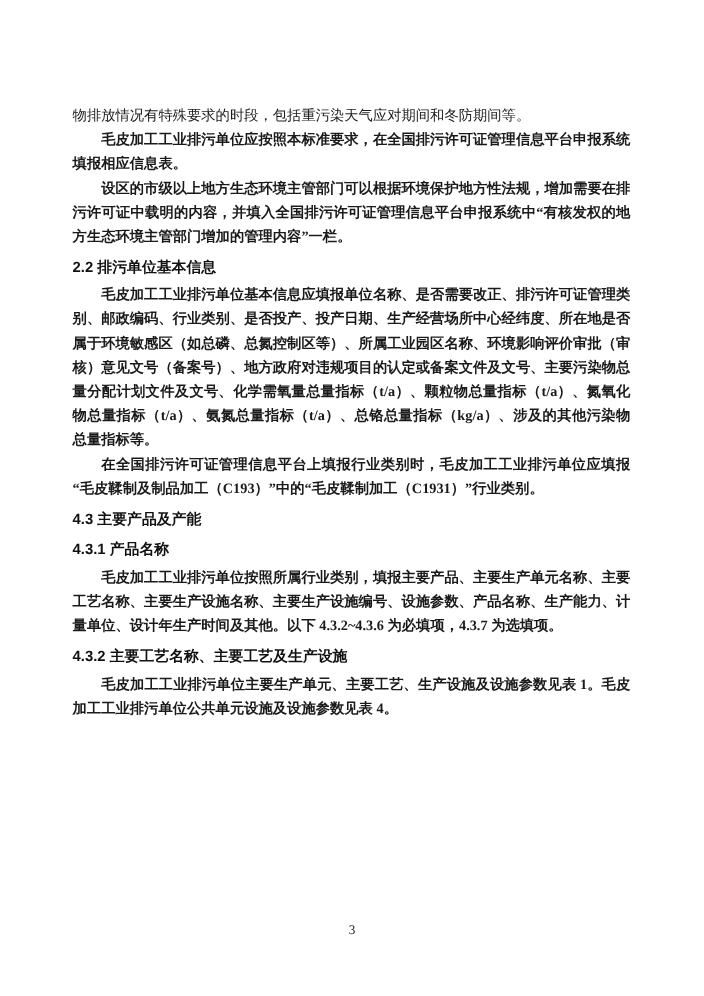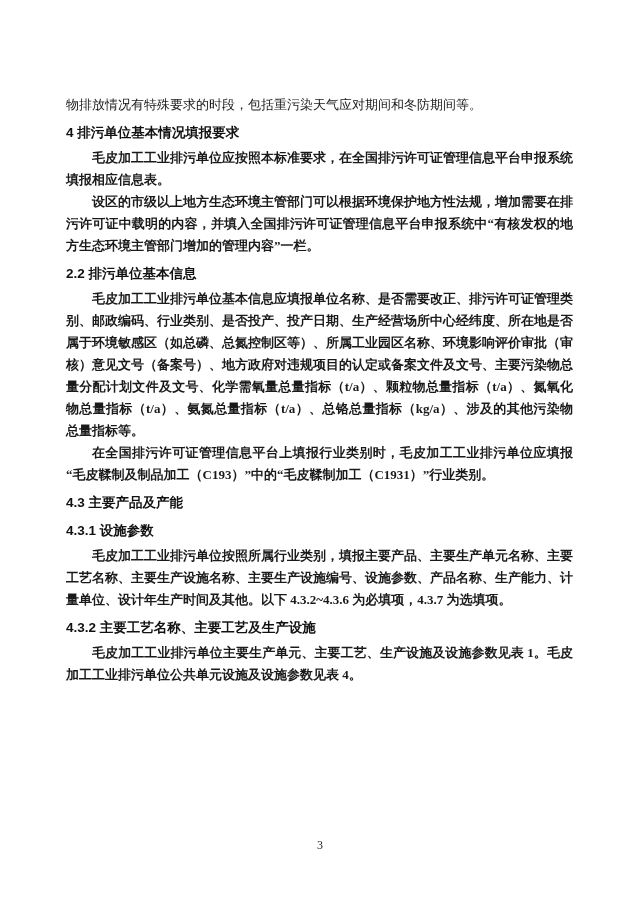--- a/index.html
+++ b/index.html
@@ -56,36 +56,35 @@
   }
 </style>
 </head>
 <body>
 
 <div class="page">
   <div class="content">
 
     <p class="body-line">物排放情况有特殊要求的时段，包括重污染天气应对期间和冬防期间等。</p>
 
-    <h2 class="h1">4 排污单位基本情况填报要求</h2>
 
 
     <p class="para">毛皮加工工业排污单位应按照本标准要求，在全国排污许可证管理信息平台申报系统填报相应信息表。</p>
 
     <p class="para">设区的市级以上地方生态环境主管部门可以根据环境保护地方性法规，增加需要在排污许可证中载明的内容，并填入全国排污许可证管理信息平台申报系统中“有核发权的地方生态环境主管部门增加的管理内容”一栏。</p>
 
     <h3 class="h2">2.2 排污单位基本信息</h3>
 
     <p class="para">毛皮加工工业排污单位基本信息应填报单位名称、是否需要改正、排污许可证管理类别、邮政编码、行业类别、是否投产、投产日期、生产经营场所中心经纬度、所在地是否属于环境敏感区（如总磷、总氮控制区等）、所属工业园区名称、环境影响评价审批（审核）意见文号（备案号）、地方政府对违规项目的认定或备案文件及文号、主要污染物总量分配计划文件及文号、化学需氧量总量指标（t/a）、颗粒物总量指标（t/a）、氮氧化物总量指标（t/a）、氨氮总量指标（t/a）、总铬总量指标（kg/a）、涉及的其他污染物总量指标等。</p>
 
     <p class="para">在全国排污许可证管理信息平台上填报行业类别时，毛皮加工工业排污单位应填报“毛皮鞣制及制品加工（C193）”中的“毛皮鞣制加工（C1931）”行业类别。</p>
 
     <h3 class="h2">4.3 主要产品及产能</h3>
 
-    <h4 class="h3">4.3.1 设施参数</h4>
+    <h4 class="h3">4.3.1 产品名称</h4>
 
     <p class="para">毛皮加工工业排污单位按照所属行业类别，填报主要产品、主要生产单元名称、主要工艺名称、主要生产设施名称、主要生产设施编号、设施参数、产品名称、生产能力、计量单位、设计年生产时间及其他。以下 4.3.2~4.3.6 为必填项，4.3.7 为选填项。</p>
 
     <h4 class="h3">4.3.2 主要工艺名称、主要工艺及生产设施</h4>
 
     <p class="para">毛皮加工工业排污单位主要生产单元、主要工艺、生产设施及设施参数见表 1。毛皮加工工业排污单位公共单元设施及设施参数见表 4。</p>
 
   </div>
 
   <div class="page-number">3</div>

